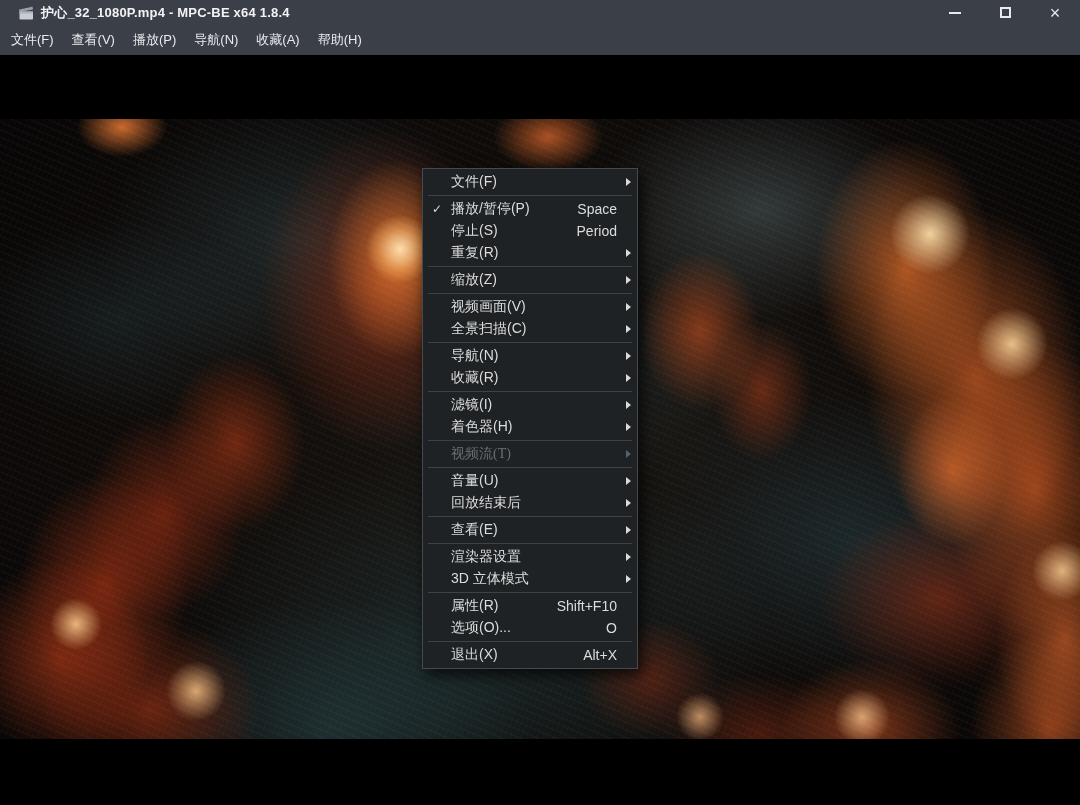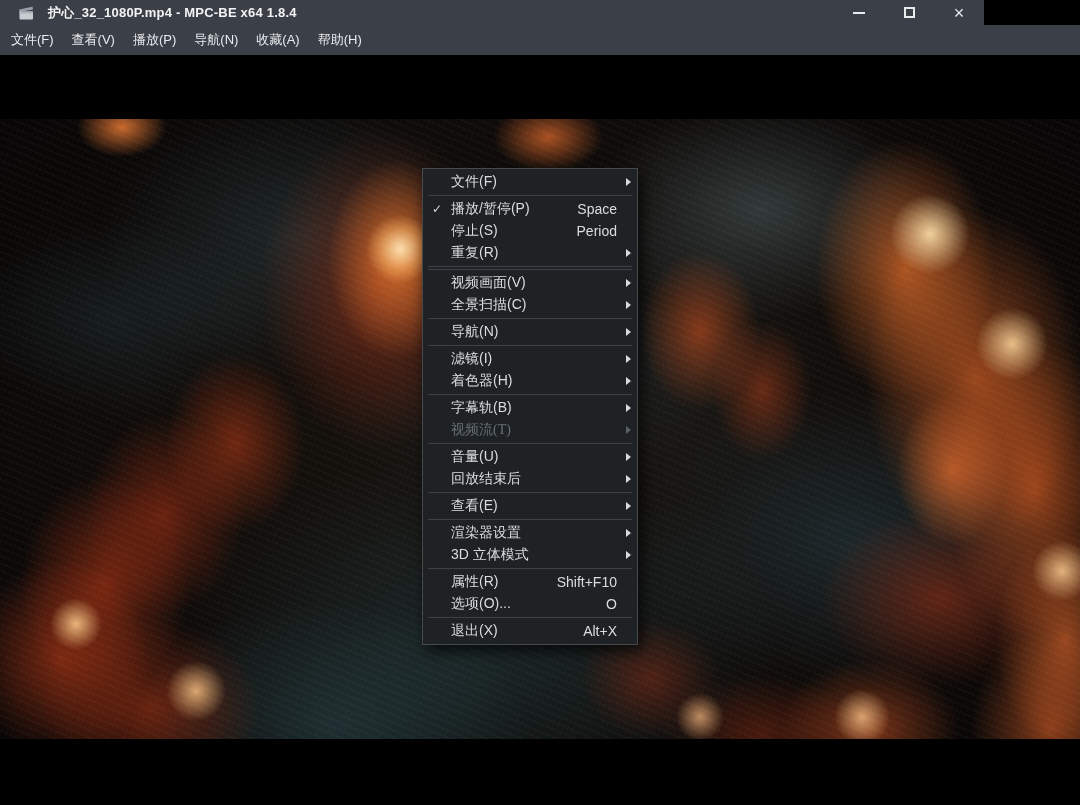--- a/index.html
+++ b/index.html
@@ -5,23 +5,23 @@
   * { box-sizing: border-box; margin: 0; padding: 0; }
   html, body { width: 1080px; height: 805px; overflow: hidden; }
   body {
     background: #000;
     font-family: "Liberation Sans", "DejaVu Sans", sans-serif;
     position: relative;
   }
 
   
   .titlebar {
-    position: absolute; top: 0; left: 0; width: 984px; height: 25px;
+    position: absolute; top: 0; left: 0; width: 1080px; height: 25px;
     background: var(--titlebar-bg, #3b3f47);
-    display: flex; align-items: center; padding-left: 18px; gap: 7px;
+    display: flex; align-items: center; padding-left: 18px;
   }
   .app-icon { width: 16px; height: 16px; display: inline-flex; align-items: center; }
   .win-title { color: #f2f3f4; font-size: 13px; font-weight: 700; margin-left: 7px; letter-spacing: .2px; }
   .win-controls { margin-left: auto; display: flex; height: 100%; }
   .win-btn { width: 50px; height: 100%; display: flex; align-items: center; justify-content: center; cursor: default; }
   .glyph-min { width: 12px; height: 2px; background: #e8eaec; display: block; }
   .glyph-max { width: 11px; height: 11px; border: 2px solid #e8eaec; display: block; }
   .glyph-close { color: #e8eaec; font-size: 18px; line-height: 1; font-weight: 400; }
 
   
@@ -172,20 +172,28 @@
       </div>
       <div class="menu-item">
         <span class="check"></span>
         <span class="label">重复(R)</span>
         <span class="shortcut"></span>
         <span class="arrow-col">
           <span class="arrow-tri"></span>
         </span>
       </div>
       <div class="sep"></div>
+      <div class="menu-item">
+        <span class="check"></span>
+        <span class="label">缩放(Z)</span>
+        <span class="shortcut"></span>
+        <span class="arrow-col">
+          <span class="arrow-tri"></span>
+        </span>
+      </div>
       <div class="sep"></div>
       <div class="menu-item">
         <span class="check"></span>
         <span class="label">视频画面(V)</span>
         <span class="shortcut"></span>
         <span class="arrow-col">
           <span class="arrow-tri"></span>
         </span>
       </div>
       <div class="menu-item">
@@ -198,46 +206,46 @@
       </div>
       <div class="sep"></div>
       <div class="menu-item">
         <span class="check"></span>
         <span class="label">导航(N)</span>
         <span class="shortcut"></span>
         <span class="arrow-col">
           <span class="arrow-tri"></span>
         </span>
       </div>
+      <div class="menu-item">
+        <span class="check"></span>
+        <span class="label">收藏(R)</span>
+        <span class="shortcut"></span>
+        <span class="arrow-col">
+          <span class="arrow-tri"></span>
+        </span>
+      </div>
       <div class="sep"></div>
       <div class="menu-item">
         <span class="check"></span>
         <span class="label">滤镜(I)</span>
         <span class="shortcut"></span>
         <span class="arrow-col">
           <span class="arrow-tri"></span>
         </span>
       </div>
       <div class="menu-item">
         <span class="check"></span>
         <span class="label">着色器(H)</span>
         <span class="shortcut"></span>
         <span class="arrow-col">
           <span class="arrow-tri"></span>
         </span>
       </div>
       <div class="sep"></div>
-      <div class="menu-item">
-        <span class="check"></span>
-        <span class="label">字幕轨(B)</span>
-        <span class="shortcut"></span>
-        <span class="arrow-col">
-          <span class="arrow-tri"></span>
-        </span>
-      </div>
       <div class="menu-item disabled">
         <span class="check"></span>
         <span class="label">视频流(T)</span>
         <span class="shortcut"></span>
         <span class="arrow-col">
           <span class="arrow-tri"></span>
         </span>
       </div>
       <div class="sep"></div>
       <div class="menu-item">

